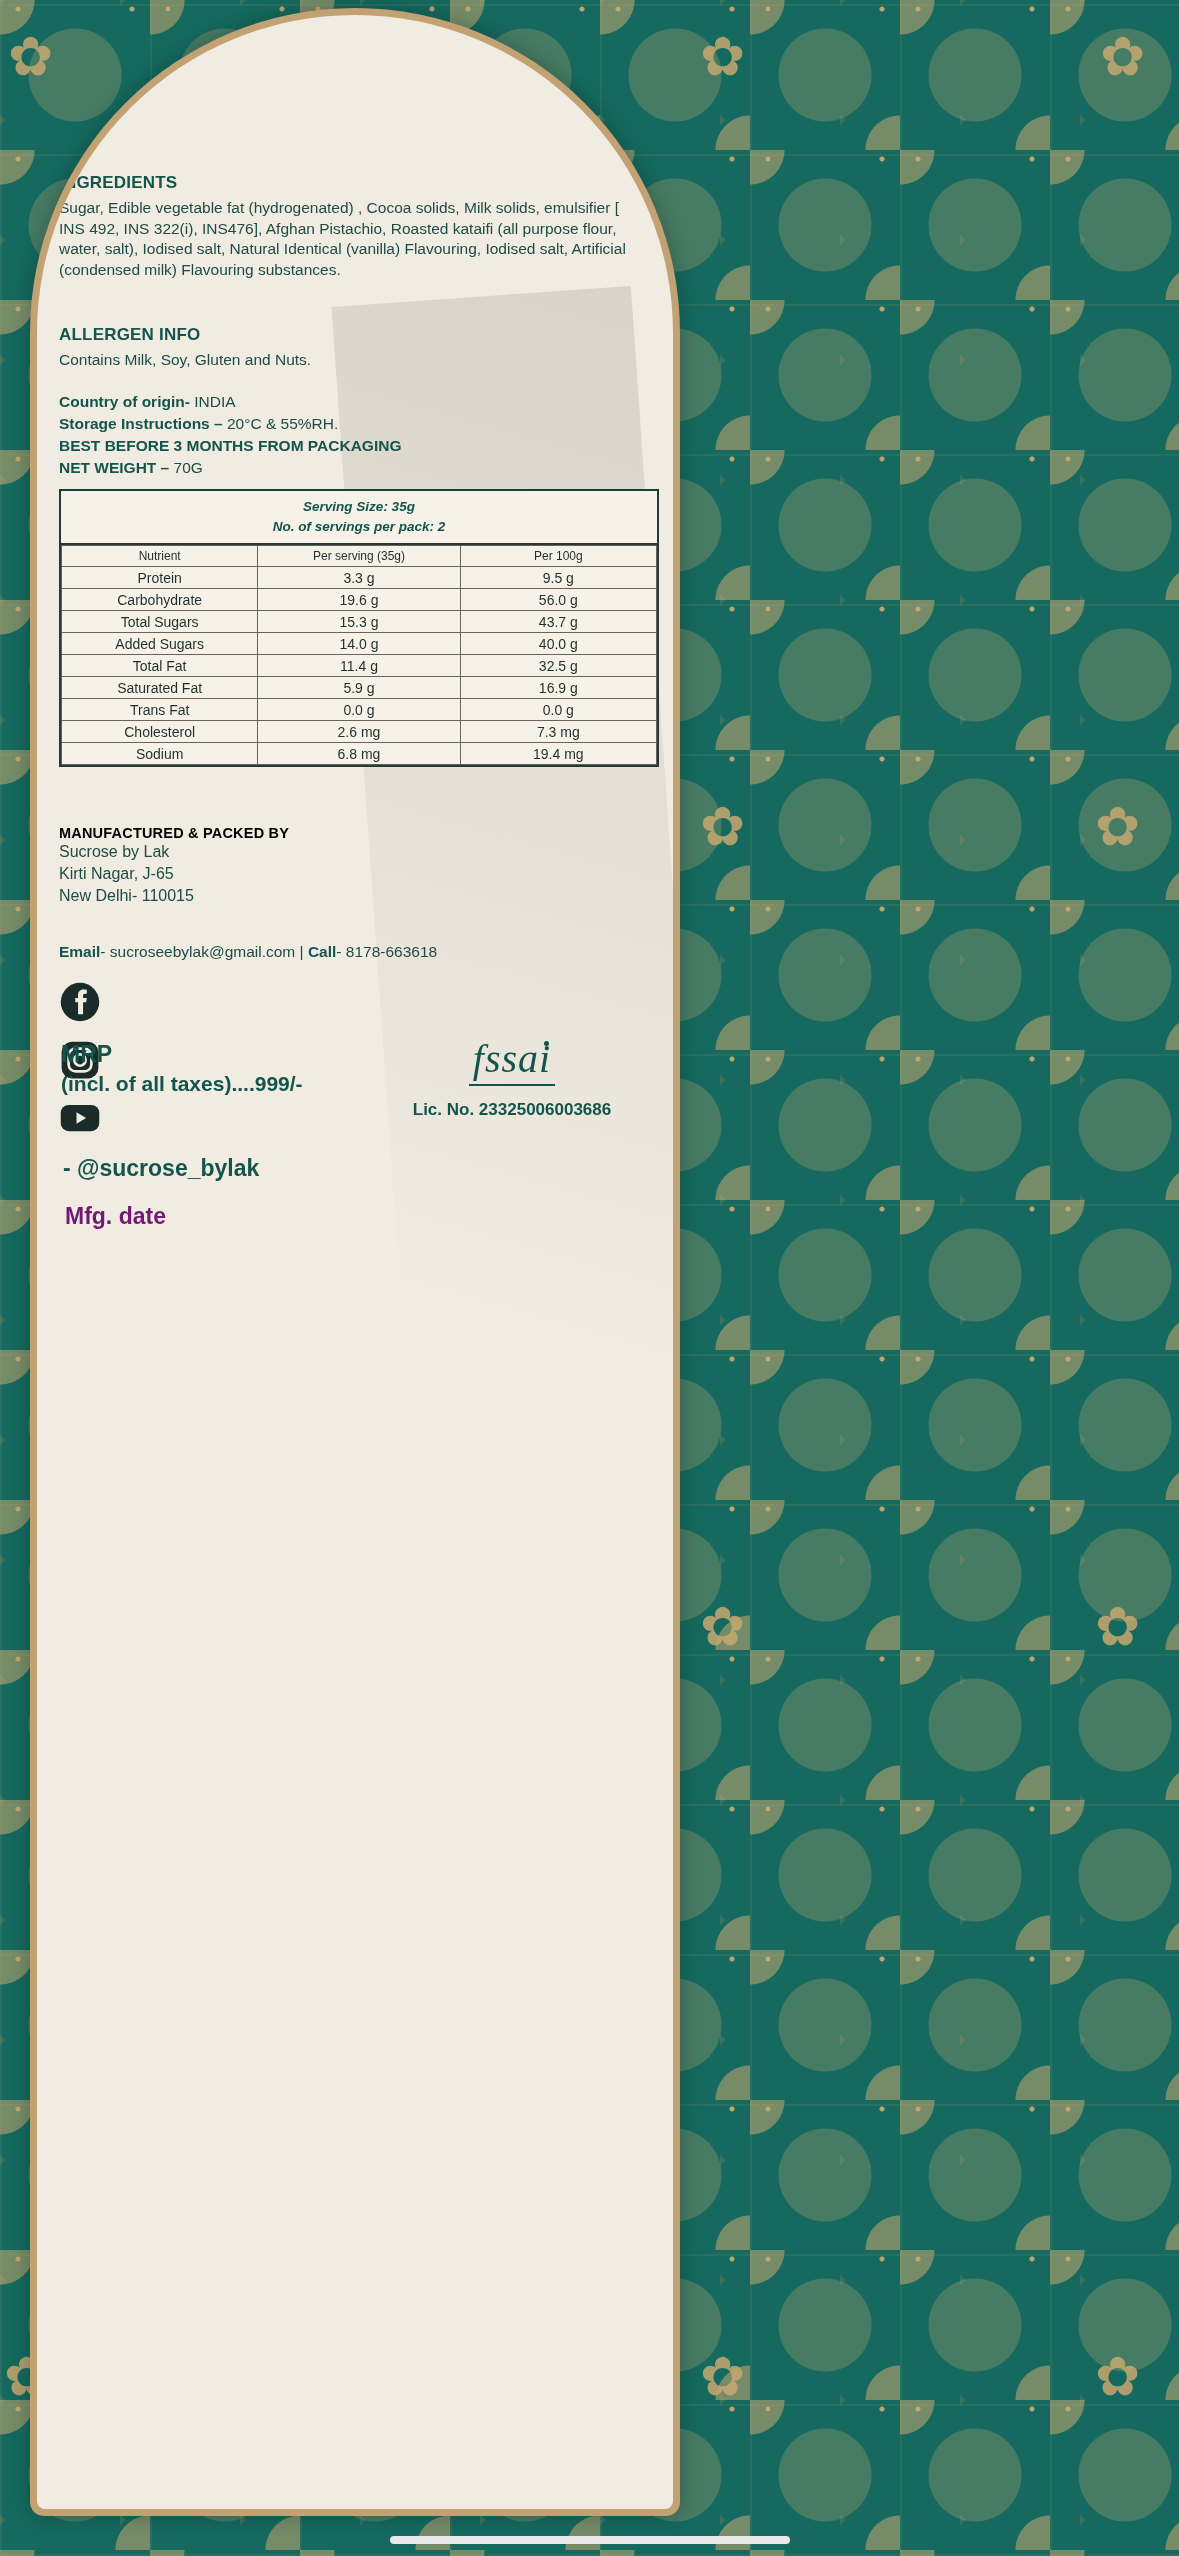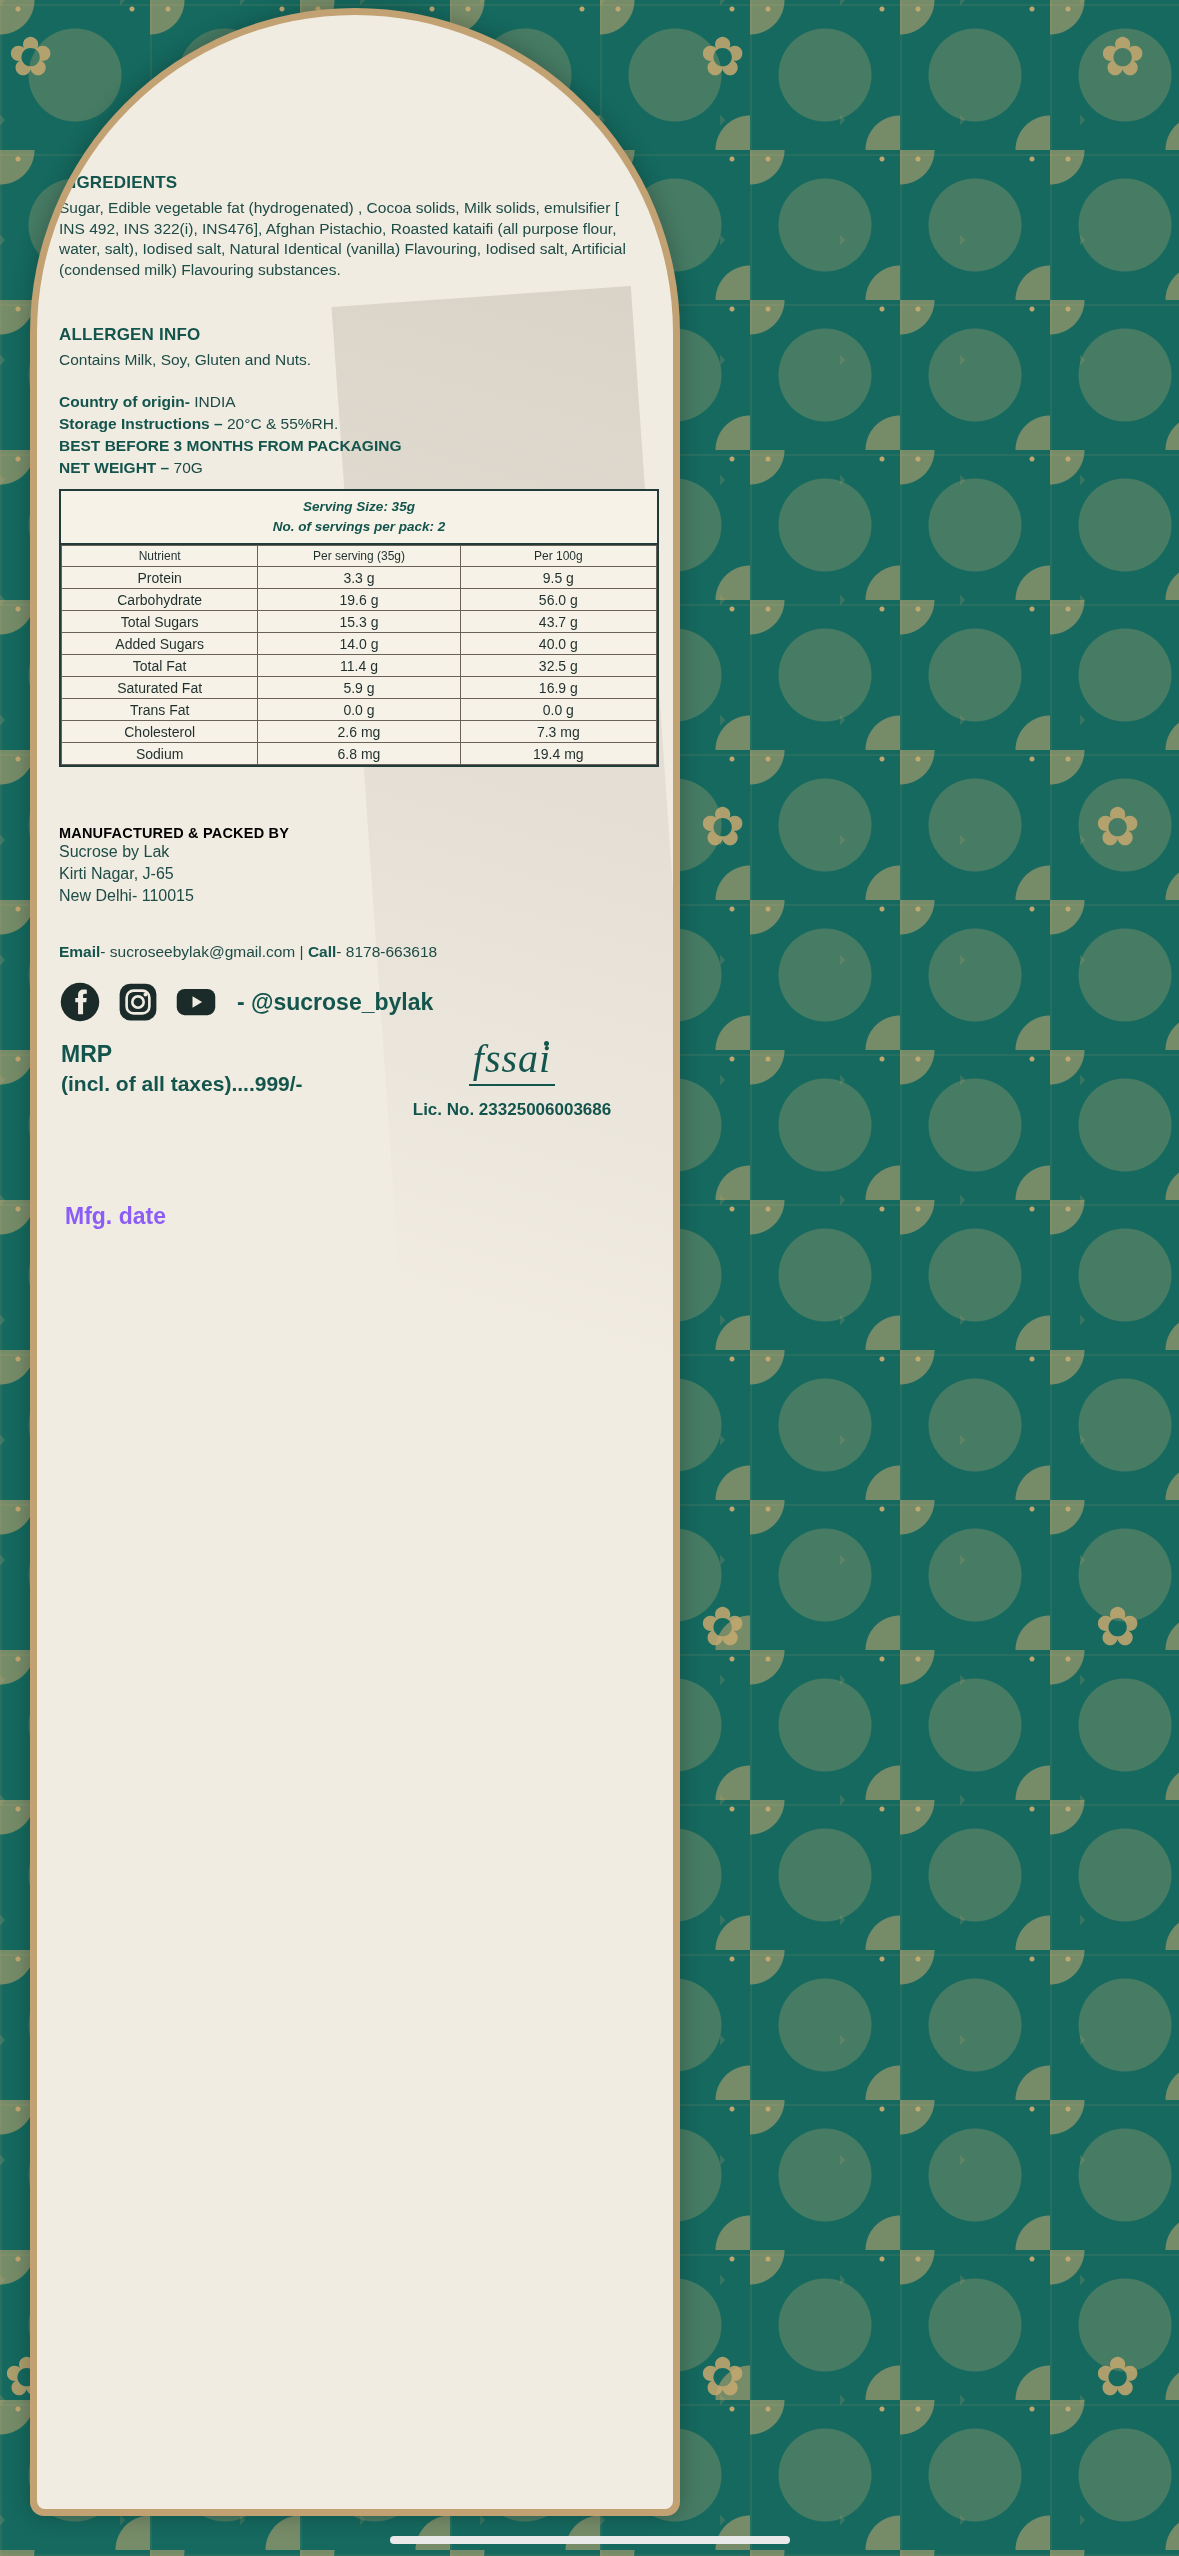--- a/index.html
+++ b/index.html
@@ -150,21 +150,21 @@
   .block-mfg { position: absolute; left: 22px; top: 810px; width: 580px; }
   .mfg-head { font-size: 14.5px; font-weight: bold; color: #000000; letter-spacing: .2px; }
   .mfg-line { font-size: 16px; color: #1d4b46; line-height: 1.37; }
 
   .block-contact { position: absolute; left: 22px; top: 928px; width: 600px; }
   .contact-line { font-size: 15.5px; color: #1d4b46; }
   .contact-line b { color: #13544c; }
 
   .block-social {
     position: absolute; left: 22px; top: 966px;
-    display: flex; align-items: center; gap: 16px;
+    display: flex; align-items: flex-start; gap: 16px; flex-direction: column;
   }
   .soc { width: 42px; height: 42px; flex: 0 0 auto; }
   .handle {
     font-size: 23px; font-weight: bold; color: #13544c;
     margin-left: 4px;
   }
 
   .block-mrp { position: absolute; left: 24px; top: 1024px; }
   .mrp-1 { font-size: 23px; font-weight: bold; color: #13544c; line-height: 1.35; }
   .mrp-2 { font-size: 21px; font-weight: bold; color: #13544c; line-height: 1.35; }
@@ -188,21 +188,21 @@
   }
   .fssai-lic {
     margin-top: 14px;
     font-size: 17px;
     font-weight: bold;
     color: #13544c;
   }
 
   .block-mfgdate {
     position: absolute; left: 28px; top: 1188px;
-    font-size: 23px; font-weight: bold; color: #8b5cf6;
+    font-size: 23px; font-weight: bold; color: #701a75;
   }
 
   
   .home-bar {
     position: absolute;
     left: 50%;
     transform: translateX(-50%);
     bottom: 12px;
     width: 400px; height: 8px;
     background: #e9e9ea;

